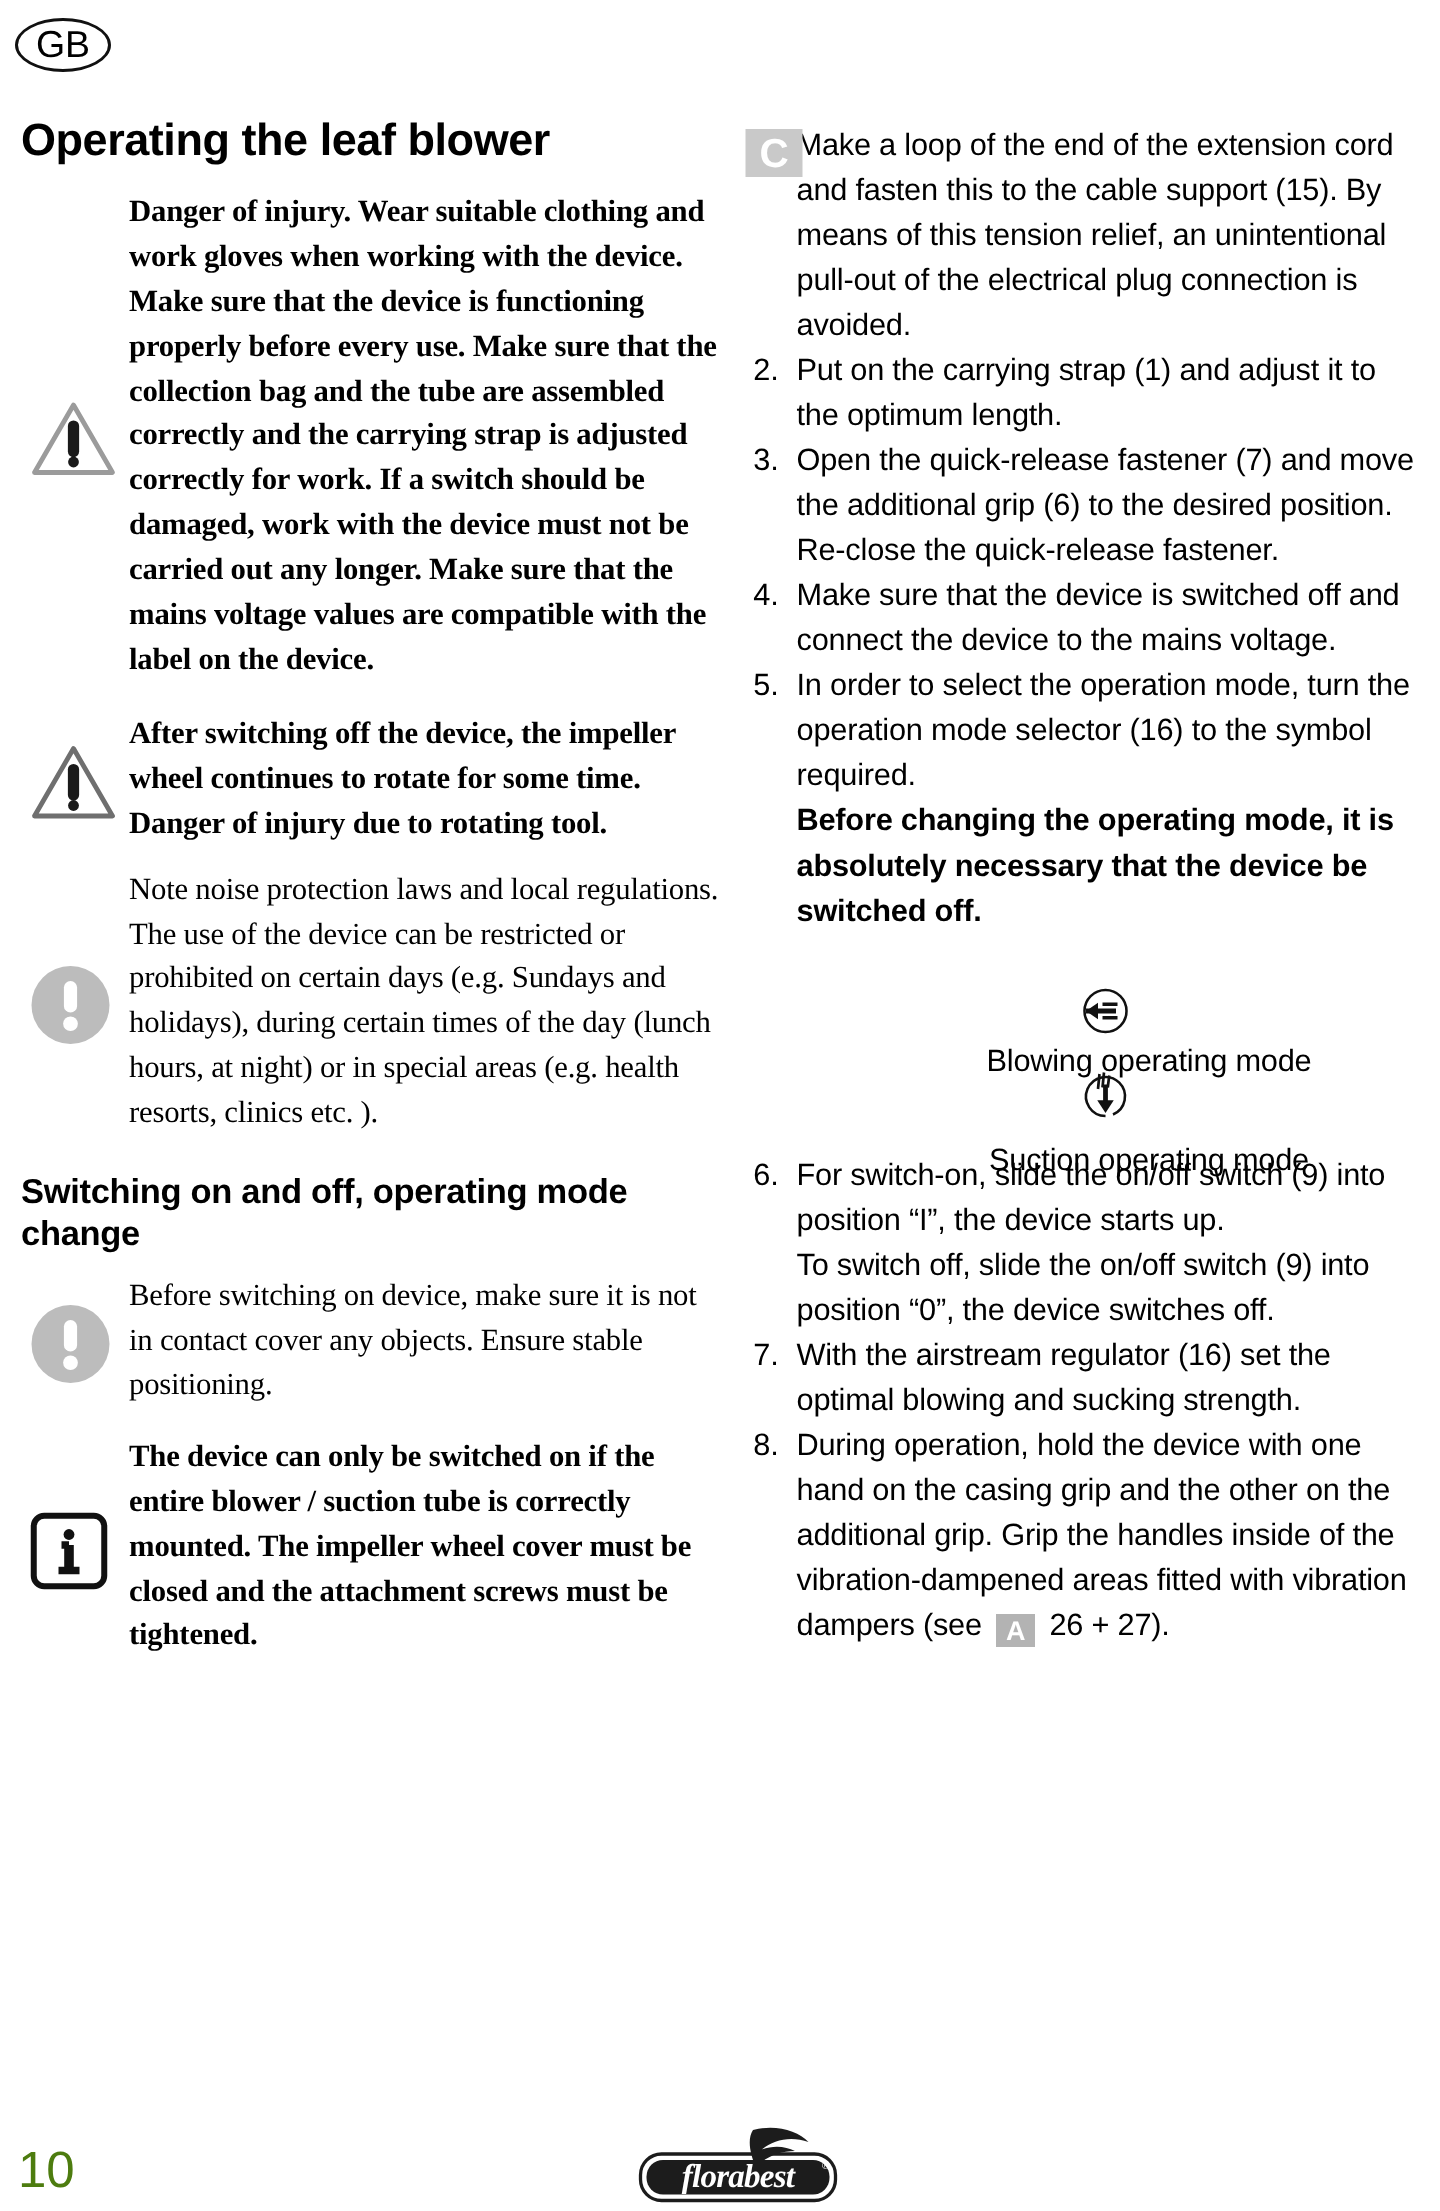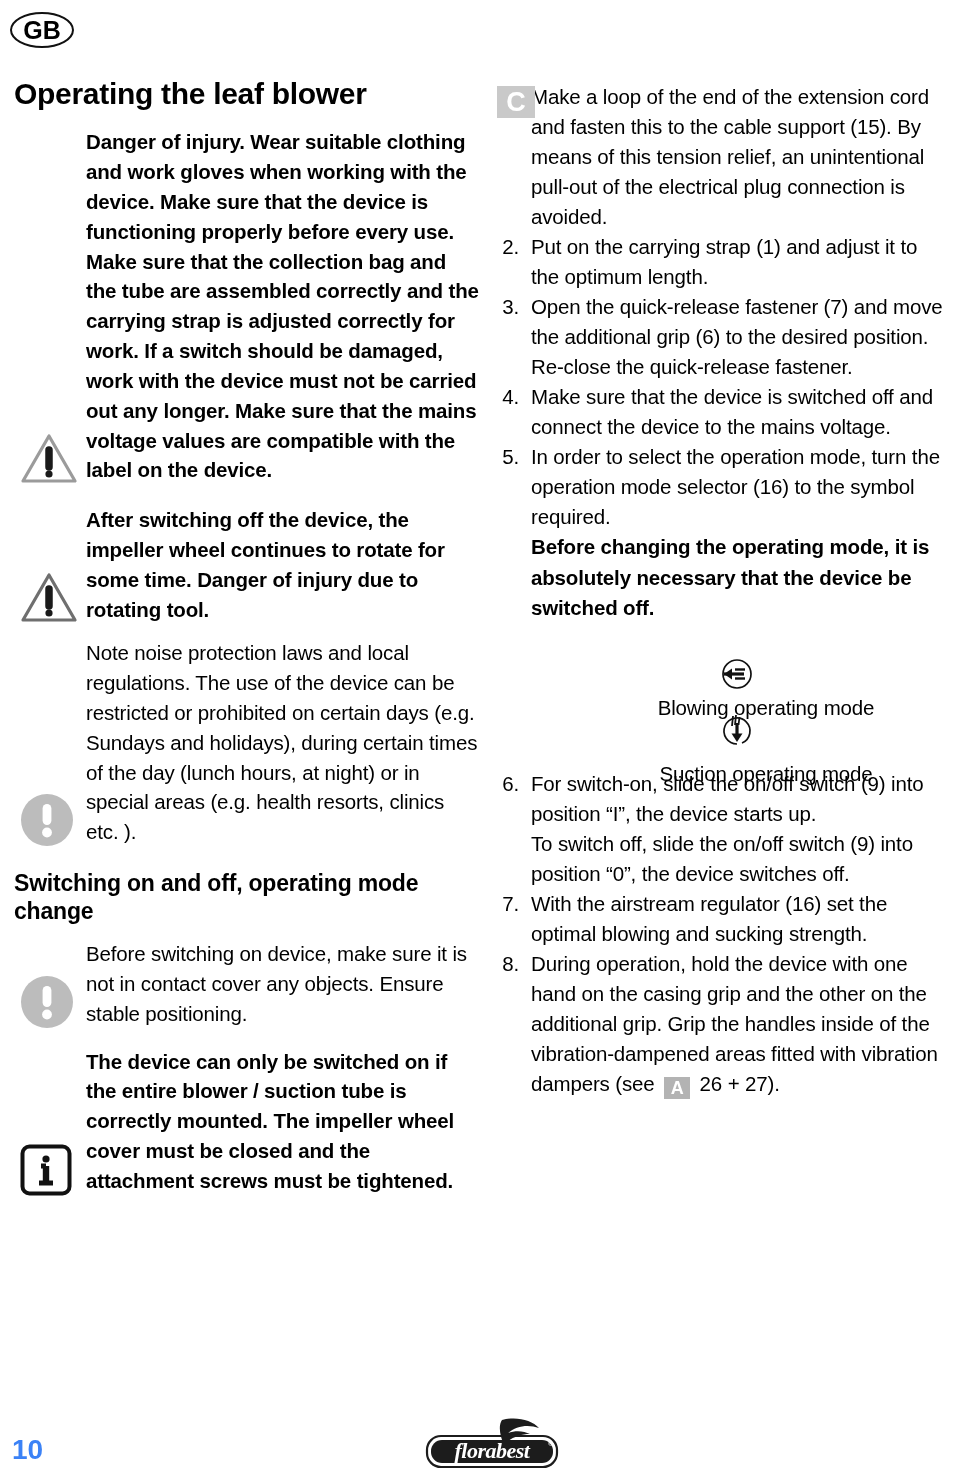--- a/index.html
+++ b/index.html
@@ -22,21 +22,21 @@
     left: 10px;
     top: 12px;
     width: 64px;
     height: 36px;
     border: 2.5px solid #111;
     border-radius: 50%;
     display: flex;
     align-items: center;
     justify-content: center;
     font-size: 25px;
-    font-weight: 700;
+    font-weight: 400;
     letter-spacing: 0px;
     line-height: 1;
     box-sizing: border-box;
   }
 
   
   .col-left {
     position: absolute;
     left: 14px;
     top: 76px;
@@ -60,22 +60,23 @@
     font-size: 23px;
     font-weight: bold;
     line-height: 1.22;
     margin: 0 0 14px 0;
     letter-spacing: -0.2px;
   }
 
   
   .note {
     display: flex;
-    align-items: flex-end;
+    align-items: center;
     margin-bottom: 14px;
+    font-family: Liberation Serif, serif;
   }
   .note .icon-slot {
     width: 72px;
     min-width: 72px;
     display: flex;
     justify-content: flex-start;
     padding-left: 6px;
     padding-top: 4px;
     box-sizing: border-box;
   }
@@ -170,23 +171,23 @@
     font-size: 20.5px;
     line-height: 1.3;
     letter-spacing: -0.15px;
   }
 
   
   .page-number {
     position: absolute;
     left: 12px;
     bottom: 10px;
-    font-size: 28px;
-    color: #3b82f6;
-    font-weight: 700;
+    font-size: 34px;
+    color: #4d7c0f;
+    font-weight: 400;
     line-height: 1;
   }
   .brand-logo {
     position: absolute;
     left: 424px;
     bottom: 4px;
     width: 136px;
     height: 54px;
   }
 </style>

